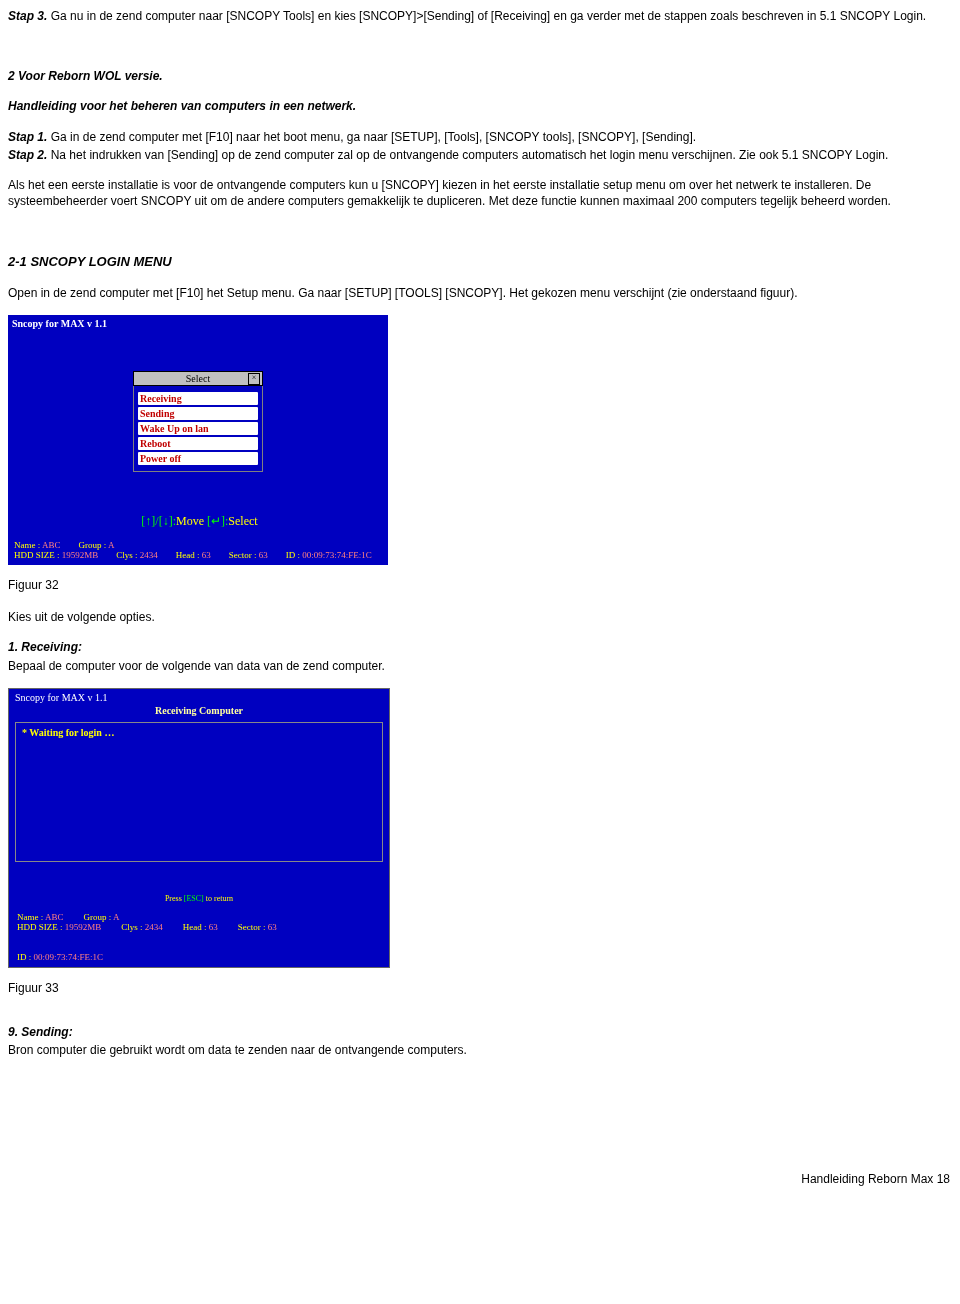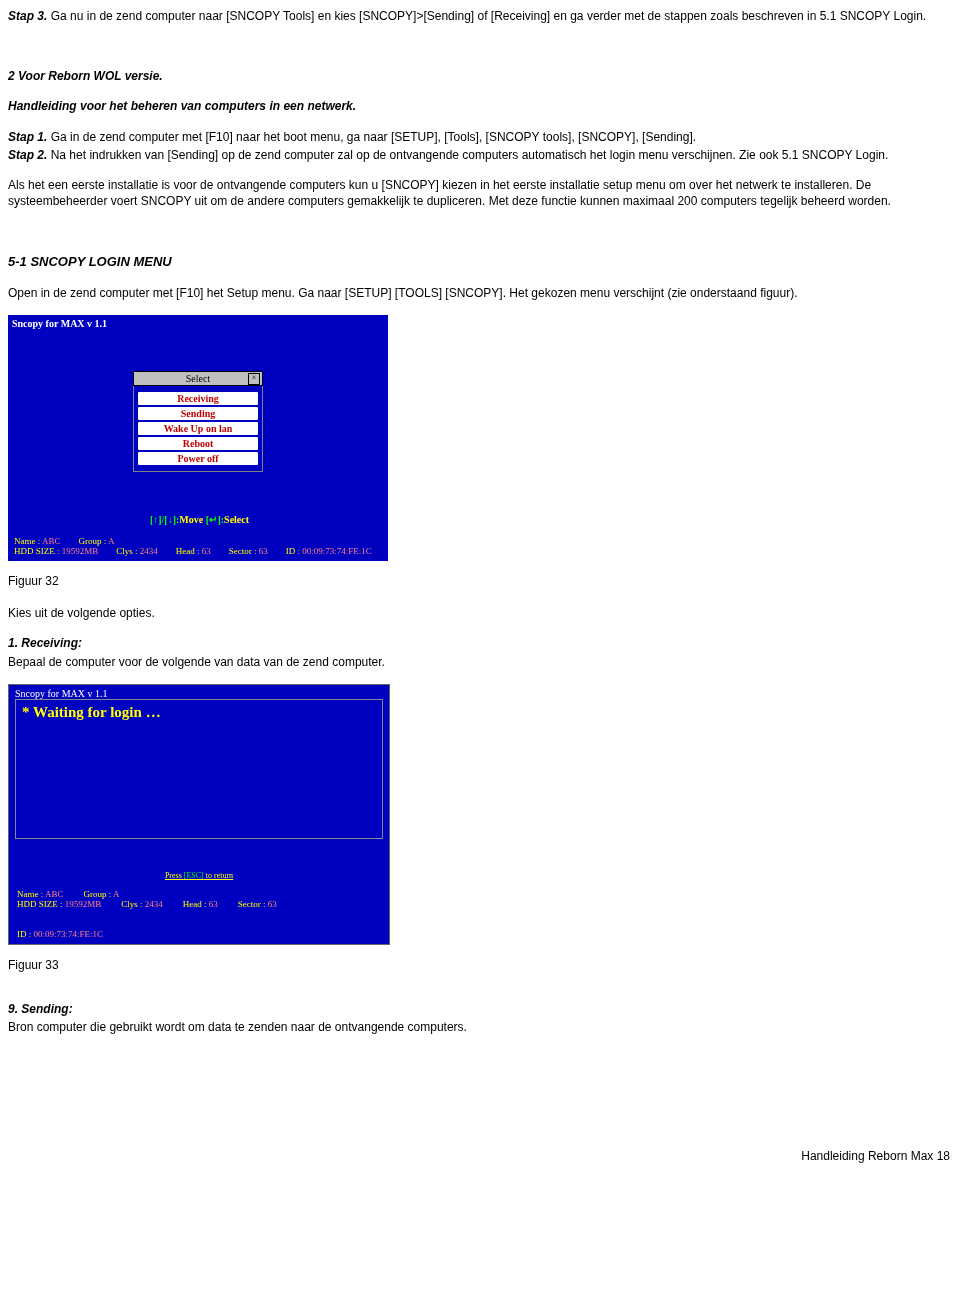--- a/index.html
+++ b/index.html
@@ -72,31 +72,30 @@
     border: 1px solid #808080;
     border-top: none;
     padding: 4px;
     background: #0000c0;
   }
   .select-item {
     background: #fff;
     color: #c00000;
     font-weight: bold;
     font-size: 10px;
-    text-align: center;
+    text-align: left;
     padding: 1px 2px;
     margin: 2px 0;
     border-radius: 1px;
   }
   .fig32-hint {
     text-align: center;
-    font-size: 10px;
+    font-size: 12px;
     color: #ffff00;
     padding: 2px 0 10px 3px;
-    font-weight: bold;
   }
   .fig32-hint .g { color: #00ff00; }
   .fig32-footer {
     font-size: 9px;
     padding: 1px 6px;
     color: #ffff00;
   }
   .fig32-footer .val { color: #ff8080; }
   .fig32-footer-row { display: flex; flex-wrap: wrap; gap: 18px; }
   
@@ -121,29 +120,28 @@
   }
   .fig33-panel {
     margin: 0 6px 30px 6px;
     border: 1px solid #888;
     height: 130px;
     padding: 4px 6px;
     background: #0000c0;
   }
   .fig33-waiting {
     color: #ffff00;
-    font-size: 15px;
+    font-size: 10px;
     font-weight: bold;
   }
   .fig33-hint {
     text-align: center;
     font-size: 8px;
     color: #ffff00;
     padding: 2px 0 8px 0;
-    text-decoration: underline;
   }
   .fig33-hint .g { color: #00ff00; }
   .fig33-footer {
     font-size: 9px;
     padding: 1px 8px;
     color: #ffff00;
   }
   .fig33-footer .val { color: #ff8080; }
   .fig33-footer-row { display: flex; flex-wrap: wrap; gap: 20px; }
 </style>
@@ -163,21 +161,21 @@
   <span class="bold">Stap 1.</span><span> Ga in de zend computer met [F10] naar het boot menu, ga naar [SETUP], [Tools], [SNCOPY tools], [SNCOPY], [Sending].</span>
 </p>
 <p class="para">
   <span class="bold">Stap 2.</span><span> Na het indrukken van [Sending] op de zend computer zal op de ontvangende computers automatisch het login menu verschijnen. Zie ook 5.1 SNCOPY Login.</span>
 </p>
 
 <p class="para">Als het een eerste installatie is voor de ontvangende computers kun u [SNCOPY] kiezen in het eerste installatie setup menu om over het netwerk te installeren. De systeembeheerder voert SNCOPY uit om de andere computers gemakkelijk te dupliceren. Met deze functie kunnen maximaal 200 computers tegelijk beheerd worden.</p>
 
 <div class="section-gap"></div>
 
-<p class="para bold" style="font-size:13px">5-1 SNCOPY LOGIN MENU</p>
+<p class="para bold" style="font-size:13px">2-1 SNCOPY LOGIN MENU</p>
 <p class="para">Open in de zend computer met [F10] het Setup menu. Ga naar [SETUP] [TOOLS] [SNCOPY]. Het gekozen menu verschijnt (zie onderstaand figuur).</p>
 
 <div class="fig32">
   <div class="fig32-title">Sncopy for MAX v 1.1</div>
   <div class="fig32-center">
     <div class="select-box">
       <div class="select-header">
         <span>Select</span>
         <span class="select-close">×</span>
       </div>
@@ -212,20 +210,21 @@
 
 <div class="small-gap"></div>
 
 <p class="para">Kies uit de volgende opties.</p>
 
 <p class="para2 bold">1. Receiving:</p>
 <p class="para">Bepaal de computer voor de volgende van data van de zend computer.</p>
 
 <div class="fig33">
   <div class="fig33-title">Sncopy for MAX v 1.1</div>
+  <div class="fig33-subtitle">Receiving  Computer</div>
   <div class="fig33-panel">
     <div class="fig33-waiting">* Waiting  for   login …</div>
   </div>
   <div class="fig33-hint">
     <span>Press </span><span class="g">[ESC]</span><span> to return</span>
   </div>
   <div class="fig33-footer">
     <div class="fig33-footer-row">
       <span><span>Name :</span> <span class="val">ABC</span></span>
       <span><span>Group :</span> <span class="val">A</span></span>

